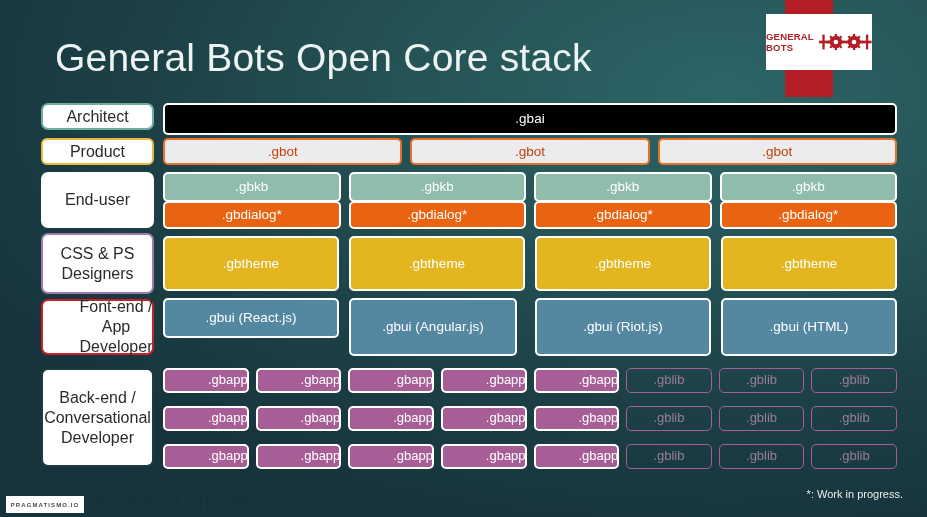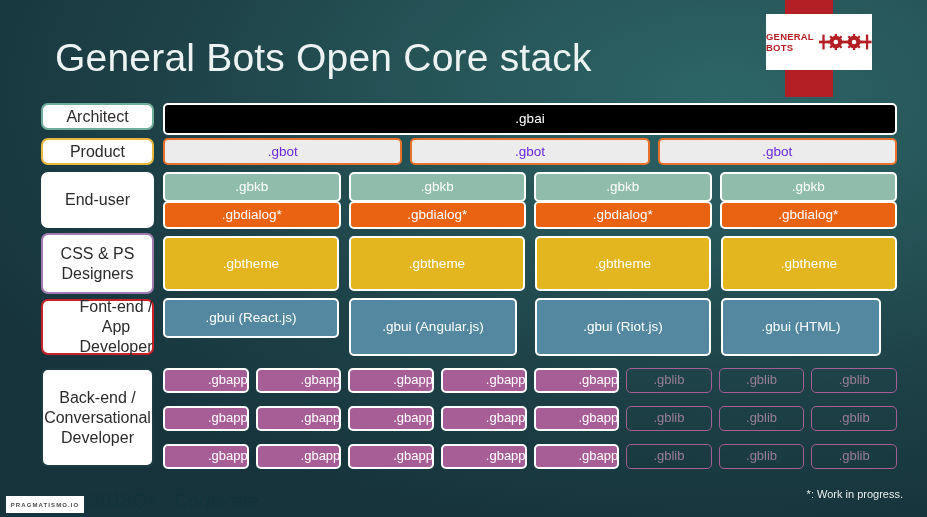--- a/index.html
+++ b/index.html
@@ -66,21 +66,21 @@
     color: #2b2b2b;
     font-size: 16px;
     border-radius: 7px;
     border: 2px solid #ffffff;
     line-height: 1.25;
     padding: 2px 4px;
   }
 
   
   .gbai   { background: #000000; border-color: #ffffff; }
-  .gbot   { background: #ececec; color: #6d28d9; border-color: #e8702a; }
+  .gbot   { background: #ececec; color: #c2410c; border-color: #e8702a; }
   .gbkb   { background: #8fbcab; border-color: #ffffff; }
   .gbdlg  { background: #ea6312; border-color: #ffffff; }
   .gbtheme{ background: #e3b51f; border-color: #ffffff; }
   .gbui   { background: #5488a0; border-color: #ffffff; }
   .gbapp  { background: #a75e96; border-color: #ffffff; font-size: 13px; padding-left: 44px; }
   .gblib  { background: transparent; border-color: #a75e96; color: #9a7e95; font-size: 13px; border-width: 1.5px; }
 
   
   #footer-logo {
     position: absolute; left: 6px; top: 496px;
@@ -147,21 +147,21 @@
       </g>
       <circle cx="25" cy="13" r="3.4" fill="#ffffff"></circle>
       <circle cx="52" cy="13" r="3.4" fill="#ffffff"></circle>
     </svg>
   </div>
 
   <div id="title">General Bots Open Core stack</div>
 
   <div id="dynamic">
       <div class="role" style="top: 103px; height: 27px; border-color: rgb(111, 174, 155);">Architect</div>
-      <div class="role" style="top: 138px; height: 27px; border-color: rgb(232, 185, 60);">Product</div>
+      <div class="role" style="top: 138px; height: 27px; border-color: rgb(232, 185, 60); border-radius: 6px;">Product</div>
       <div class="role" style="top: 172px; height: 56px; border-color: rgb(255, 255, 255);">End-user</div>
       <div class="role" style="top: 233px; height: 61px; border-color: rgb(161, 122, 176);">CSS &amp; PS<br>Designers</div>
       <div class="role" style="top: 299px; height: 56px; border-color: rgb(204, 32, 39); padding-left: 41px;">Font-end / App<br>Developer</div>
       <div class="role" style="top: 368px; height: 99px; border-color: rgb(28, 59, 67);">Back-end /<br>Conversational<br>Developer</div>
       <div class="bx gbai" style="left: 163px; top: 103px; width: 734px; height: 32px;">.gbai</div>
       <div class="bx gbot" style="left: 163px; top: 138px; width: 239.333px; height: 27px;">.gbot</div>
       <div class="bx gbot" style="left: 410.333px; top: 138px; width: 239.333px; height: 27px;">.gbot</div>
       <div class="bx gbot" style="left: 657.667px; top: 138px; width: 239.333px; height: 27px;">.gbot</div>
       <div class="bx gbkb" style="left: 163px; top: 172px; width: 177.5px; height: 30px;">.gbkb</div>
       <div class="bx gbkb" style="left: 348.5px; top: 172px; width: 177.5px; height: 30px;">.gbkb</div>
@@ -171,21 +171,21 @@
       <div class="bx gbdlg" style="left: 348.5px; top: 201px; width: 177.5px; height: 28px;">.gbdialog*</div>
       <div class="bx gbdlg" style="left: 534px; top: 201px; width: 177.5px; height: 28px;">.gbdialog*</div>
       <div class="bx gbdlg" style="left: 719.5px; top: 201px; width: 177.5px; height: 28px;">.gbdialog*</div>
       <div class="bx gbtheme" style="left: 163px; top: 236px; width: 176px; height: 55px;">.gbtheme</div>
       <div class="bx gbtheme" style="left: 349px; top: 236px; width: 176px; height: 55px;">.gbtheme</div>
       <div class="bx gbtheme" style="left: 535px; top: 236px; width: 176px; height: 55px;">.gbtheme</div>
       <div class="bx gbtheme" style="left: 721px; top: 236px; width: 176px; height: 55px;">.gbtheme</div>
       <div class="bx gbui" style="left: 163px; top: 298px; width: 176px; height: 40px;">.gbui (React.js)</div>
       <div class="bx gbui" style="left: 349px; top: 298px; width: 168px; height: 58px;">.gbui (Angular.js)</div>
       <div class="bx gbui" style="left: 535px; top: 298px; width: 176px; height: 58px;">.gbui (Riot.js)</div>
-      <div class="bx gbui" style="left: 721px; top: 298px; width: 160px; height: 58px;">.gbui (HTML)</div>
+      <div class="bx gbui" style="left: 721px; top: 298px; width: 176px; height: 58px;">.gbui (HTML)</div>
       <div class="bx gbapp" style="left: 163px; top: 368px; width: 85.625px; height: 25px;">.gbapp</div>
       <div class="bx gbapp" style="left: 255.625px; top: 368px; width: 85.625px; height: 25px;">.gbapp</div>
       <div class="bx gbapp" style="left: 348.25px; top: 368px; width: 85.625px; height: 25px;">.gbapp</div>
       <div class="bx gbapp" style="left: 440.875px; top: 368px; width: 85.625px; height: 25px;">.gbapp</div>
       <div class="bx gbapp" style="left: 533.5px; top: 368px; width: 85.625px; height: 25px;">.gbapp</div>
       <div class="bx gblib" style="left: 626.125px; top: 368px; width: 85.625px; height: 25px;">.gblib</div>
       <div class="bx gblib" style="left: 718.75px; top: 368px; width: 85.625px; height: 25px;">.gblib</div>
       <div class="bx gblib" style="left: 811.375px; top: 368px; width: 85.625px; height: 25px;">.gblib</div>
       <div class="bx gbapp" style="left: 163px; top: 406px; width: 85.625px; height: 25px;">.gbapp</div>
       <div class="bx gbapp" style="left: 255.625px; top: 406px; width: 85.625px; height: 25px;">.gbapp</div>

